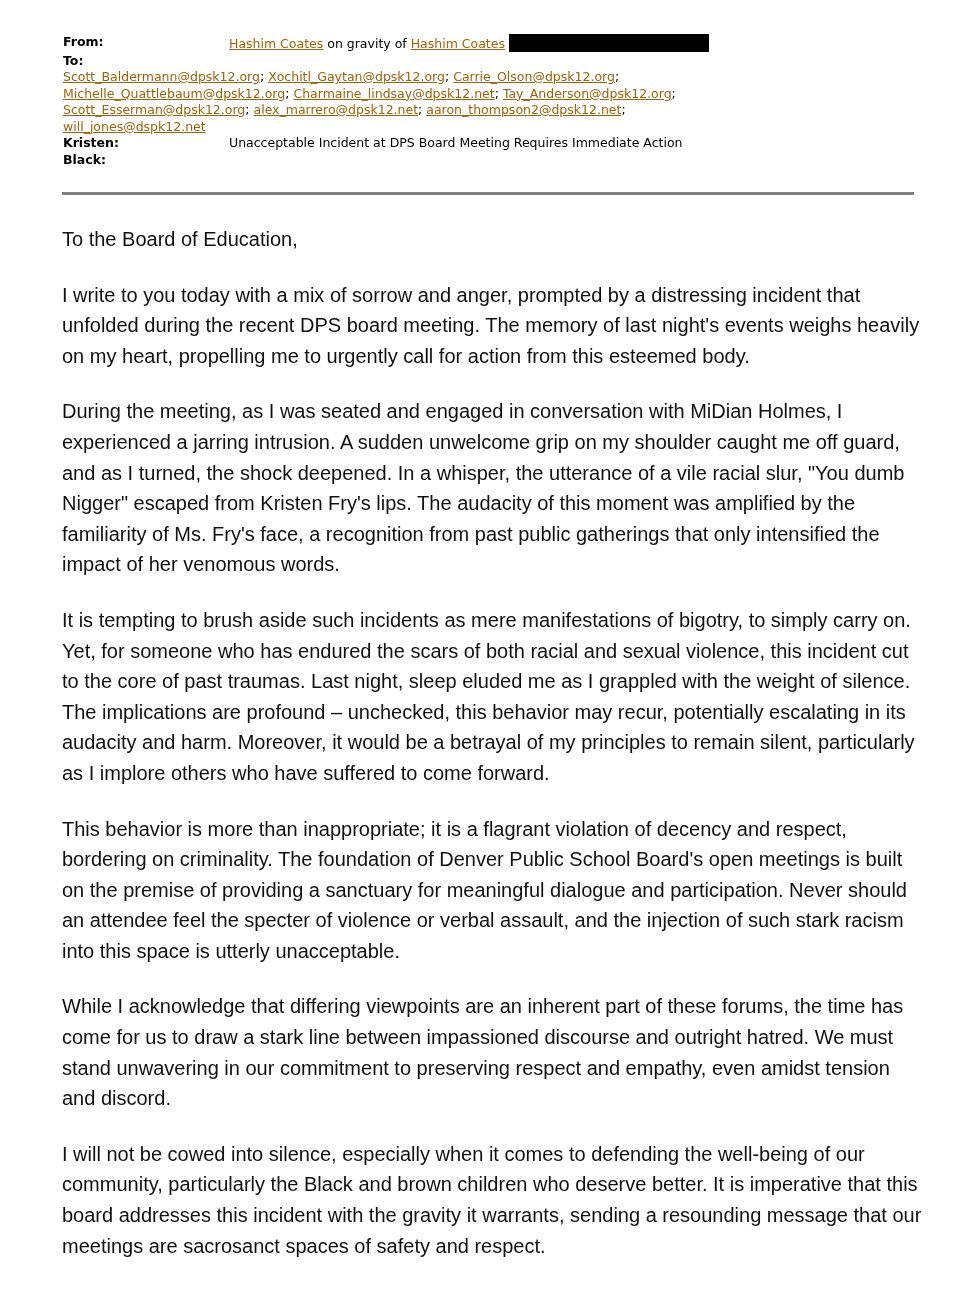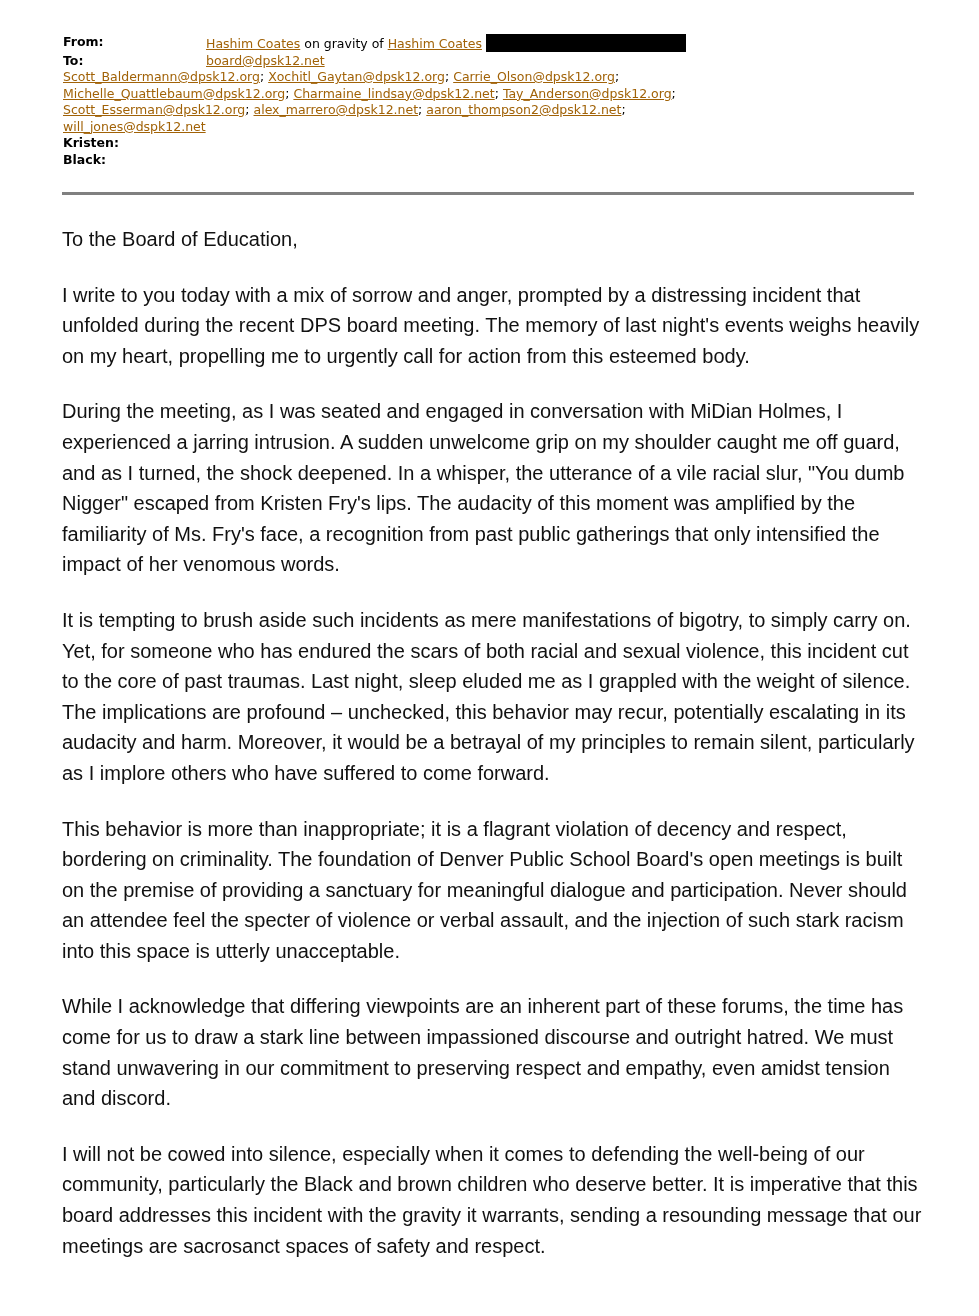--- a/index.html
+++ b/index.html
@@ -1,21 +1,21 @@
 <!DOCTYPE html>
 <html><head>
 <meta charset="utf-8">
 <style>
   html, body { margin: 0; padding: 0; background: #ffffff; }
   body { width: 979px; height: 1316px; position: relative; overflow: hidden; }
   .header {
     position: absolute; left: 63px; top: 34px; width: 852px;
     font-family: "DejaVu Sans", sans-serif; font-size: 12.5px; line-height: 16.5px; color: #000;
   }
-  .hrow { display: flex; }
+  .hrow { display: flex; gap: 23px; }
   .hlabel { width: 143px; font-weight: bold; flex: none; }
   .hval { flex: 1; }
   .hval a { color: #a16207; text-decoration: underline; }
   .redact { display: inline-block; background: #000; width: 200px; height: 18px; vertical-align: -4px; }
   .rule { position: absolute; left: 62px; top: 192px; width: 852px; height: 3px; background: #808080; }
   .body {
     position: absolute; left: 62px; top: 207px; width: 860px;
     font-family: "Liberation Sans", sans-serif; font-size: 20px; line-height: 30.6px; color: #111;
   }
   .body p { margin: 17px 0 25px 0; }
@@ -26,32 +26,32 @@
 <div class="header">
   <div class="hrow">
     <div class="hlabel">From:</div>
     <div class="hval">
       <a>Hashim Coates</a><span> on gravity of </span><a>Hashim Coates</a>
       <span class="redact"></span>
     </div>
   </div>
   <div class="hrow">
     <div class="hlabel">To:</div>
-    <div class="hval"><a>board@dpsk12.net</a></div>
   </div>
   <div class="hrow">
     <div class="hval">
       <a>Scott_Baldermann@dpsk12.org</a>; <a>Xochitl_Gaytan@dpsk12.org</a>; <a>Carrie_Olson@dpsk12.org</a>;<br>
       <a>Michelle_Quattlebaum@dpsk12.org</a>; <a>Charmaine_lindsay@dpsk12.net</a>; <a>Tay_Anderson@dpsk12.org</a>;<br>
       <a>Scott_Esserman@dpsk12.org</a>; <a>alex_marrero@dpsk12.net</a>; <a>aaron_thompson2@dpsk12.net</a>;<br>
       <a>will_jones@dspk12.net</a>
     </div>
   </div>
   <div class="hrow">
     <div class="hlabel">Kristen:</div>
+    <div class="hval">Unacceptable Incident at DPS Board Meeting Requires Immediate Action</div>
   </div>
   <div class="hrow">
     <div class="hlabel">Black:</div>
   </div>
 </div>
 
 <div class="rule"></div>
 
 <div class="body">
   <p>To the Board of Education,</p>

